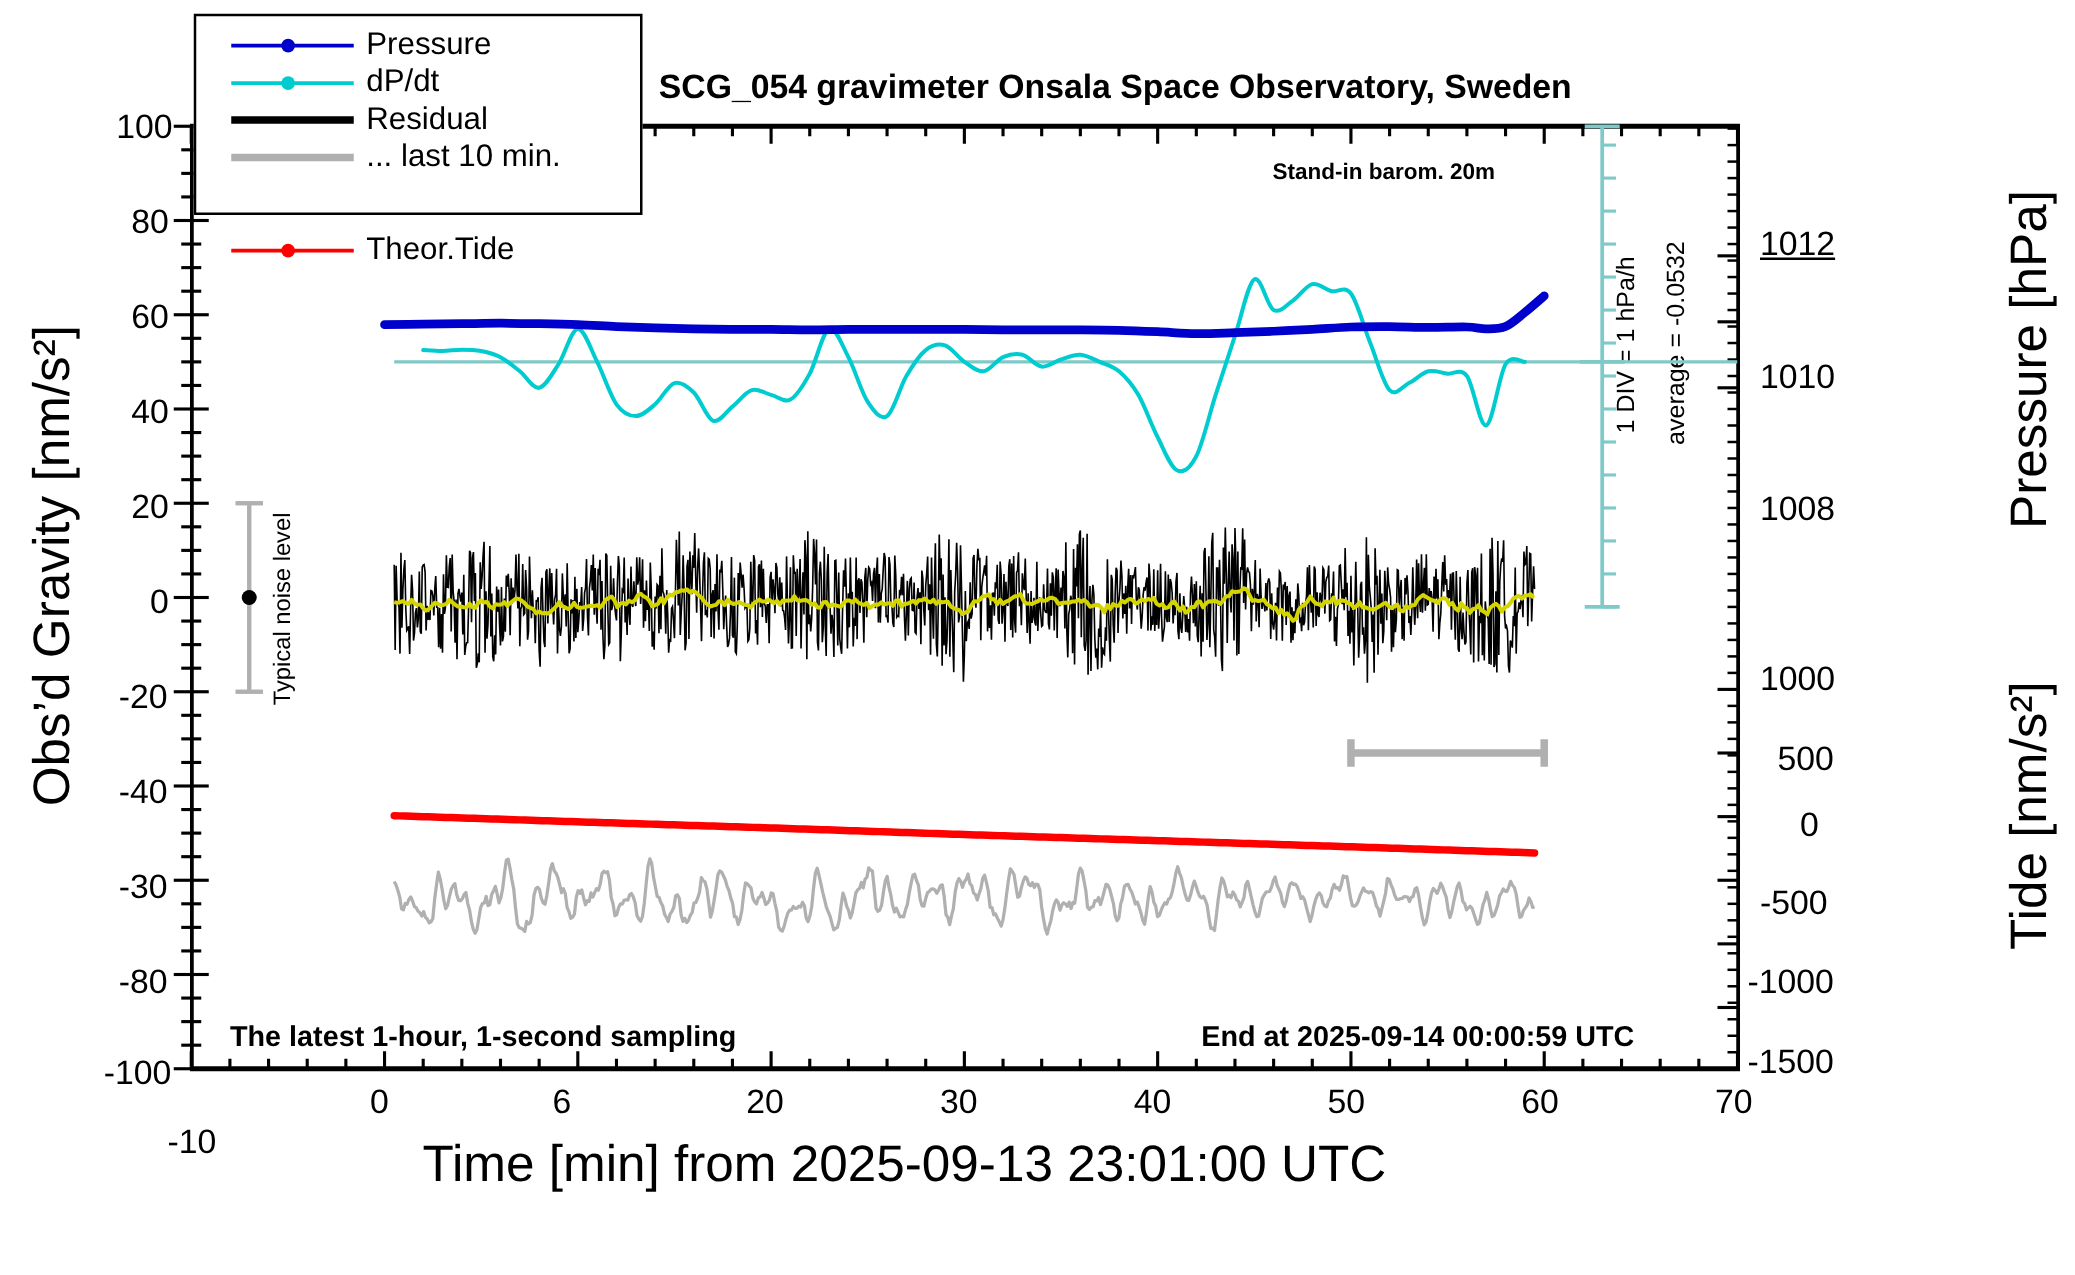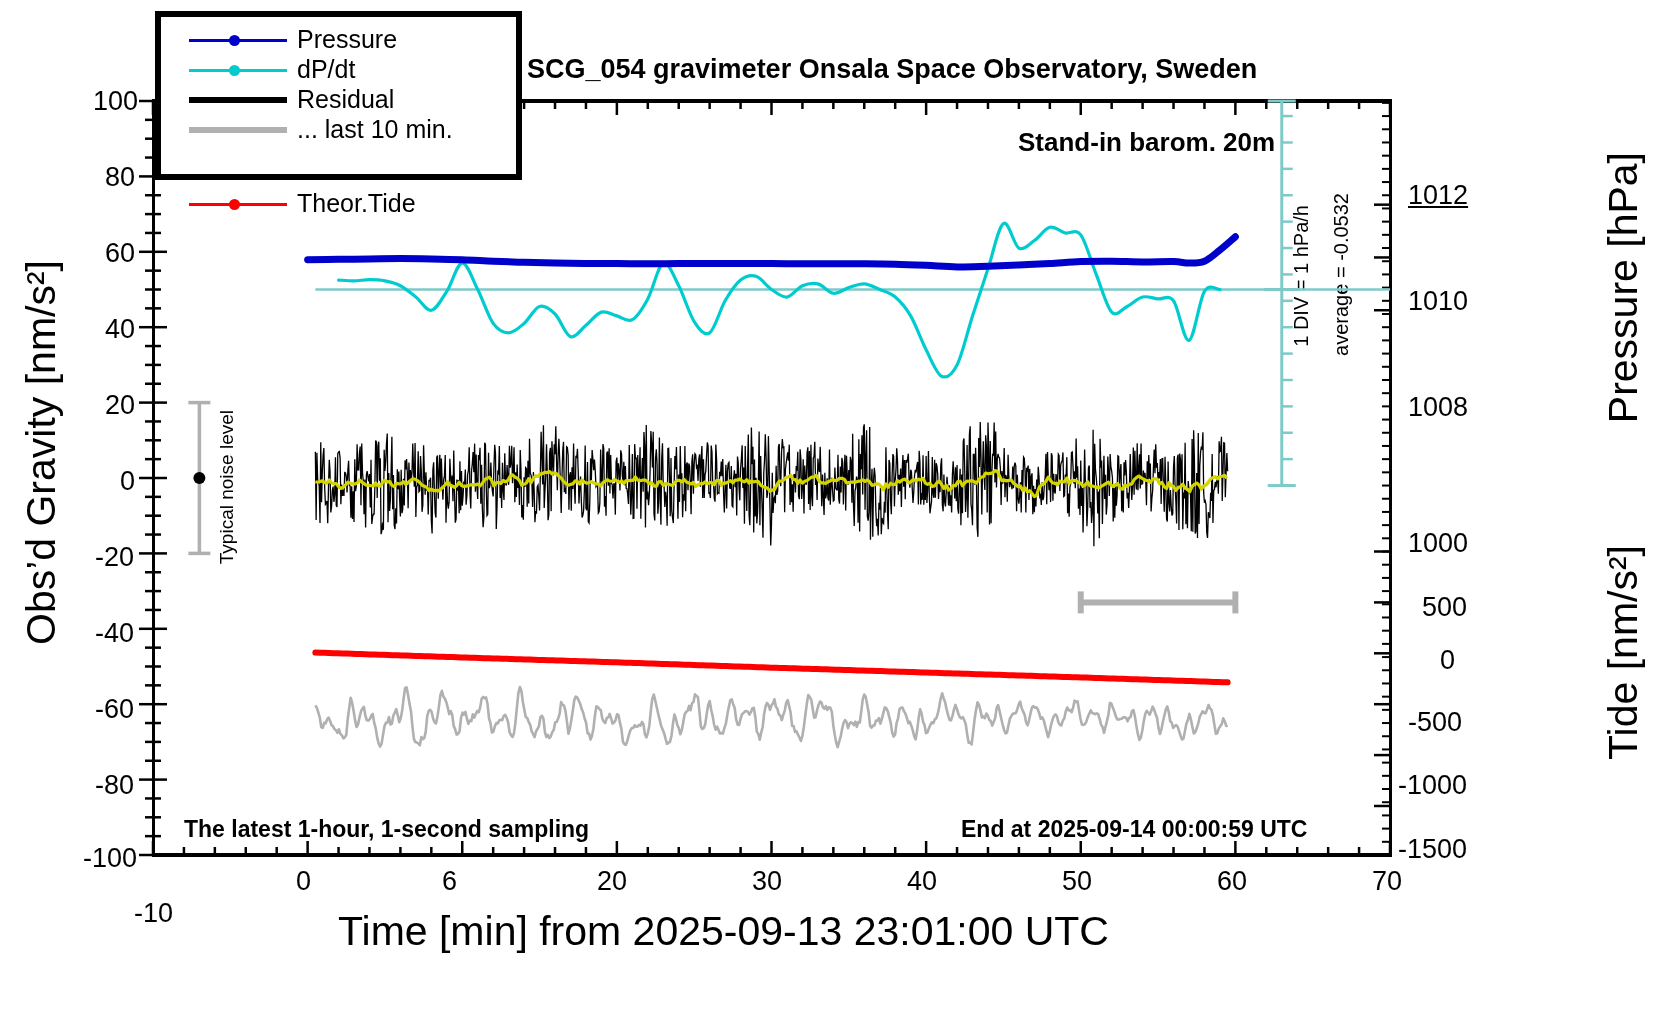--- a/index.html
+++ b/index.html
@@ -1,29 +1,29 @@
 <!DOCTYPE html>
 <html><head>
 <meta charset="utf-8">
 <style>
   html,body{margin:0;padding:0;background:#fff;}
   body{width:1660px;height:1020px;font-family:"Liberation Sans",sans-serif;overflow:hidden;}
   #root{position:relative;width:1660px;height:1020px;background:#ffffff;}
 
   .axis-title{position:absolute;font-weight:400;color:#000;white-space:nowrap;}
   .tick-label{position:absolute;font-size:27px;color:#000;white-space:nowrap;}
-  .bold-note{position:absolute;font-weight:bold;color:#000;white-space:nowrap;font-size:26px;}
+  .bold-note{position:absolute;font-weight:bold;color:#000;white-space:nowrap;font-size:18px;}
 
   #plotframe{position:absolute;left:152px;top:99px;width:1240px;height:758px;
              border-left:3px solid #000;border-right:3px solid #000;
              border-top:4px solid #000;border-bottom:4px solid #000;
              box-sizing:border-box;background:#fff;}
 
   #legendbox{position:absolute;left:155px;top:11px;width:355px;height:157px;
-             border:6px solid #000000;background:#fff;z-index:40;}
+             border:2px solid #000000;background:#fff;z-index:40;}
   .legend-row{position:absolute;left:0;width:355px;height:31px;}
   .legend-line{position:absolute;left:28px;top:14px;width:98px;height:3px;}
   .legend-dot{position:absolute;left:68px;top:10px;width:11px;height:11px;border-radius:50%;}
   .legend-text{position:absolute;left:136px;top:0px;font-size:25px;color:#000;white-space:nowrap;}
 
   svg{position:absolute;left:0;top:0;overflow:visible;}
   .vert{writing-mode:vertical-rl;transform:rotate(180deg);}
 </style>
 </head>
 <body>
@@ -42,21 +42,21 @@
   <div class="axis-title vert" style="left:1600px;top:545px;font-size:41px;">Tide [nm/s²]</div>
 
   <div class="tick-label" style="left:93px;top:86px;">100</div>
   <div class="tick-label" style="left:105px;top:162px;">80</div>
   <div class="tick-label" style="left:105px;top:238px;">60</div>
   <div class="tick-label" style="left:105px;top:314px;">40</div>
   <div class="tick-label" style="left:105px;top:390px;">20</div>
   <div class="tick-label" style="left:120px;top:466px;">0</div>
   <div class="tick-label" style="left:95px;top:542px;">-20</div>
   <div class="tick-label" style="left:95px;top:618px;">-40</div>
-  <div class="tick-label" style="left:95px;top:694px;">-60</div>
+  <div class="tick-label" style="left:95px;top:694px;">-30</div>
   <div class="tick-label" style="left:95px;top:770px;">-80</div>
   <div class="tick-label" style="left:83px;top:843px;">-100</div>
 
   <div class="tick-label" style="left:134px;top:866px;margin-top:32px;">-10</div>
   <div class="tick-label" style="left:296px;top:866px;">0</div>
   <div class="tick-label" style="left:442px;top:866px;">6</div>
   <div class="tick-label" style="left:597px;top:866px;">20</div>
   <div class="tick-label" style="left:752px;top:866px;">30</div>
   <div class="tick-label" style="left:907px;top:866px;">40</div>
   <div class="tick-label" style="left:1062px;top:866px;">50</div>

